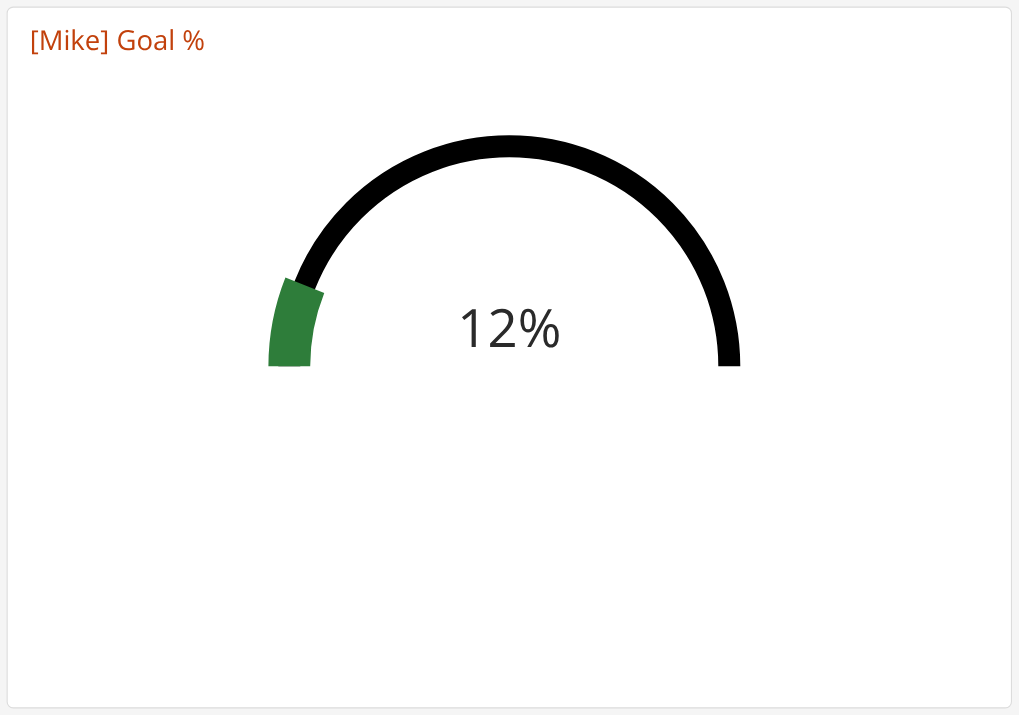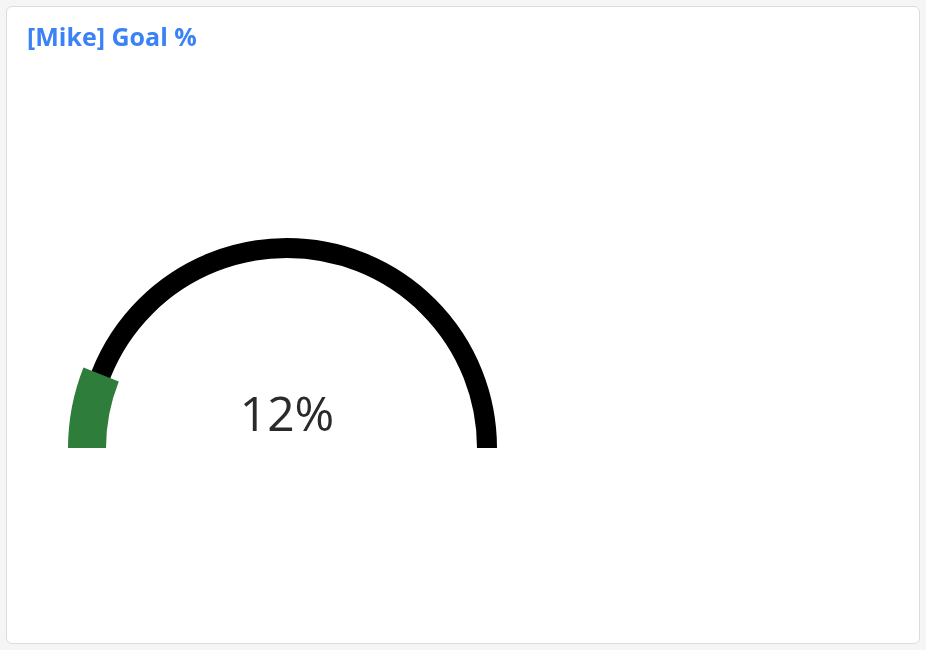--- a/index.html
+++ b/index.html
@@ -19,28 +19,28 @@
       height: 100%;
       background: #ffffff;
       border: 1px solid #dcdcdc;
       border-radius: 6px;
       padding: 12px 20px 20px 20px;
       display: flex;
       flex-direction: column;
     }
     .card-title {
       font-size: 25px;
-      font-weight: 700;
-      color: #3b82f6;
+      font-weight: 400;
+      color: #c2410c;
       margin-bottom: 20px;
     }
     .gauge-wrap {
       flex: 1;
       display: flex;
-      flex-direction: row;
+      flex-direction: column;
       align-items: center;
       justify-content: space-between;
       text-decoration: underline;
     }
     .gauge-svg {
       display: block;
     }
     .gauge-value {
       font-size: 48px;
       font-weight: 400;

